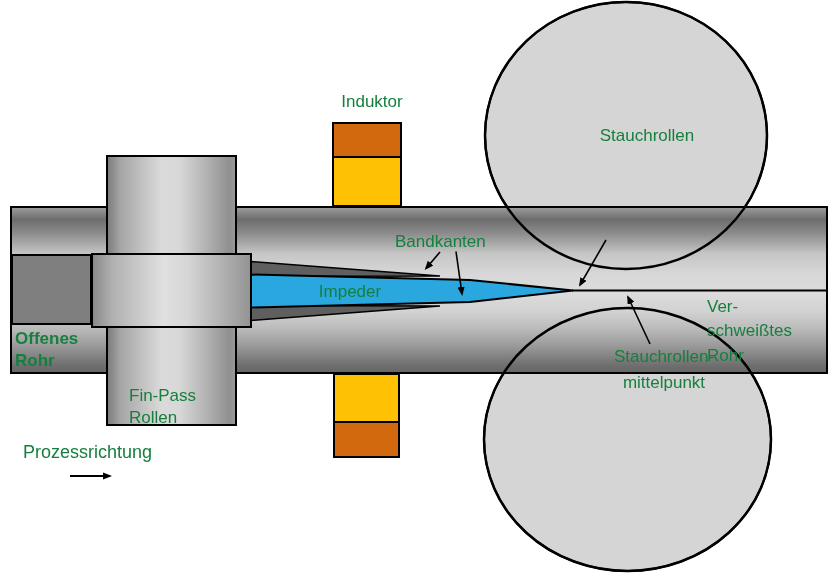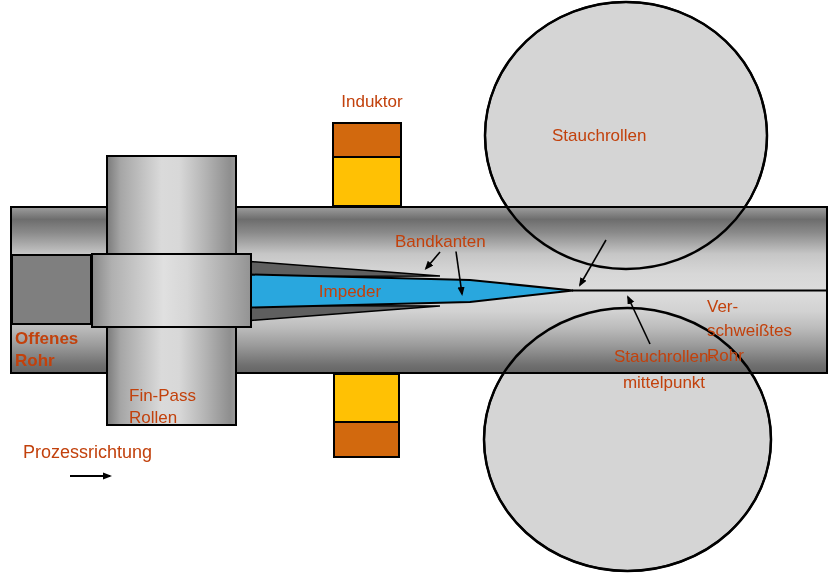--- a/index.html
+++ b/index.html
@@ -1,20 +1,20 @@
 <!DOCTYPE html>
 <html style="--background: #FFFFFF; --outline-black: #000000; --impeder-blue: #29A7DE; --inductor-orange: #D2690E; --inductor-yellow: #FFC104; --roller-light: #D5D5D5; --open-tube-dark: #7F7F7F;"><head>
 <meta charset="utf-8">
 <style>
   html,body{margin:0;padding:0;background:#fff;}
   .canvas{
     position:relative;width:840px;height:576px;overflow:hidden;
     background:var(--background,#fff);
     font-family:"Liberation Sans","DejaVu Sans",sans-serif;
-    color:#c2410c;
+    color:#15803d;
   }
   .abs{position:absolute;box-sizing:border-box;}
   
   .circle{
     background:var(--roller-light,#d5d5d5);
     border:2px solid var(--outline-black,#000);
     border-radius:50%;
   }
   .circle-top{left:484px;top:1px;width:284px;height:269px;}
   .circle-bottom{left:483px;top:307px;width:289px;height:265px;}
@@ -53,21 +53,21 @@
   .ind{border:2px solid var(--outline-black,#000);}
   .ind-orange{background:var(--inductor-orange,#d2690e);}
   .ind-yellow{background:var(--inductor-yellow,#ffc104);}
   .ind-top-outer{left:332px;top:122px;width:70px;height:36px;}
   .ind-top-inner{left:332px;top:156px;width:70px;height:51px;}
   .ind-bot-inner{left:333px;top:373px;width:67px;height:50px;}
   .ind-bot-outer{left:333px;top:421px;width:67px;height:37px;}
   
   .lbl{font-size:17px;line-height:1.32;white-space:pre-line;}
   .lbl-induktor{left:312px;top:91px;width:120px;text-align:center;}
-  .lbl-stauchrollen{left:552px;top:125px;width:152px;text-align:left;}
+  .lbl-stauchrollen{left:571px;top:125px;width:152px;text-align:center;}
   .lbl-schweisspunkt{left:566px;top:218px;width:150px;}
   .lbl-bandkanten{left:395px;top:231px;width:130px;}
   .lbl-impeder{left:290px;top:281px;width:120px;text-align:center;}
   .lbl-offenes{left:15px;top:328px;width:90px;font-weight:bold;}
   .lbl-finpass{left:129px;top:343px;width:100px;margin-top:42px;}
   .lbl-versch{right:13px;top:295px;width:120px;text-align:left;line-height:1.43;}
   .lbl-mittelpunkt{left:588px;top:344px;width:152px;text-align:center;line-height:1.55;}
   .lbl-prozess{left:23px;top:441px;width:220px;font-size:18px;}
 </style>
 </head>

